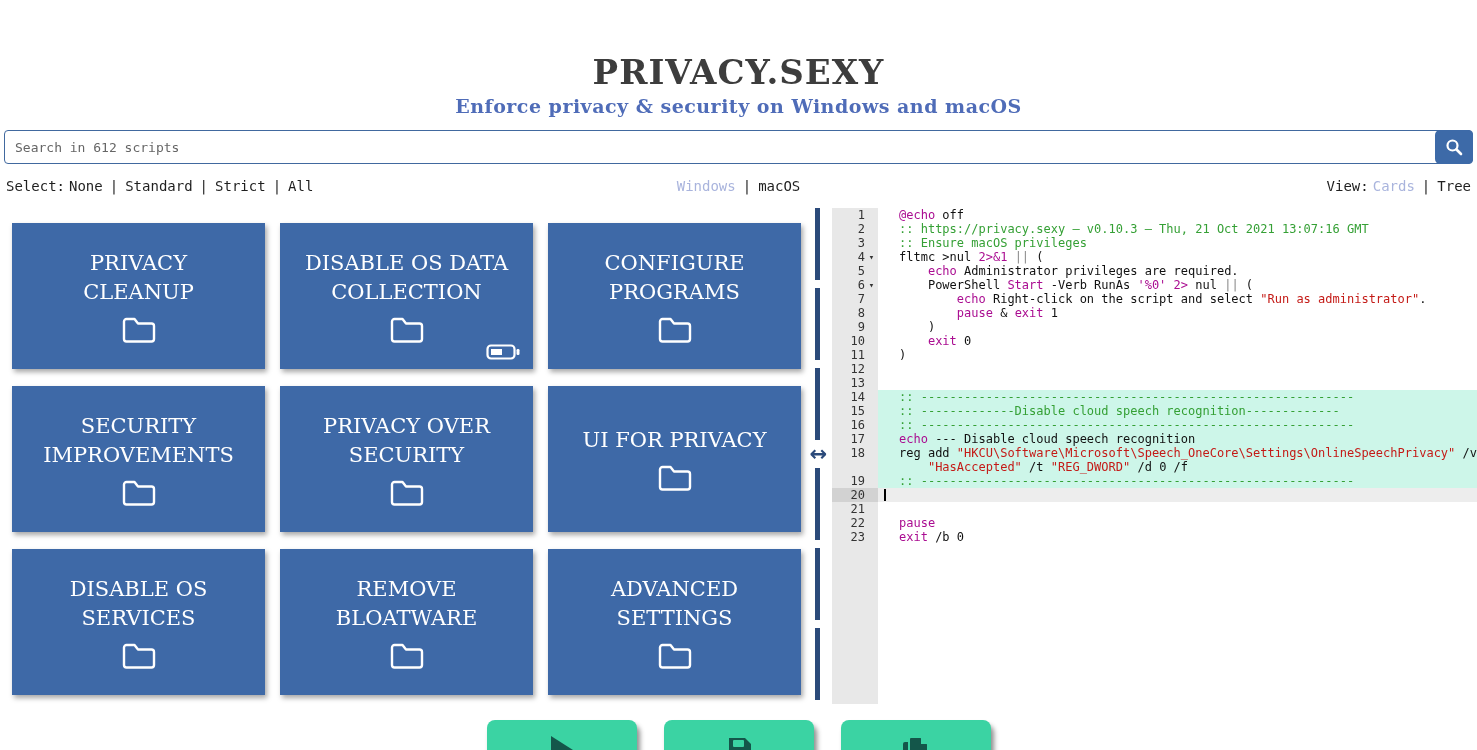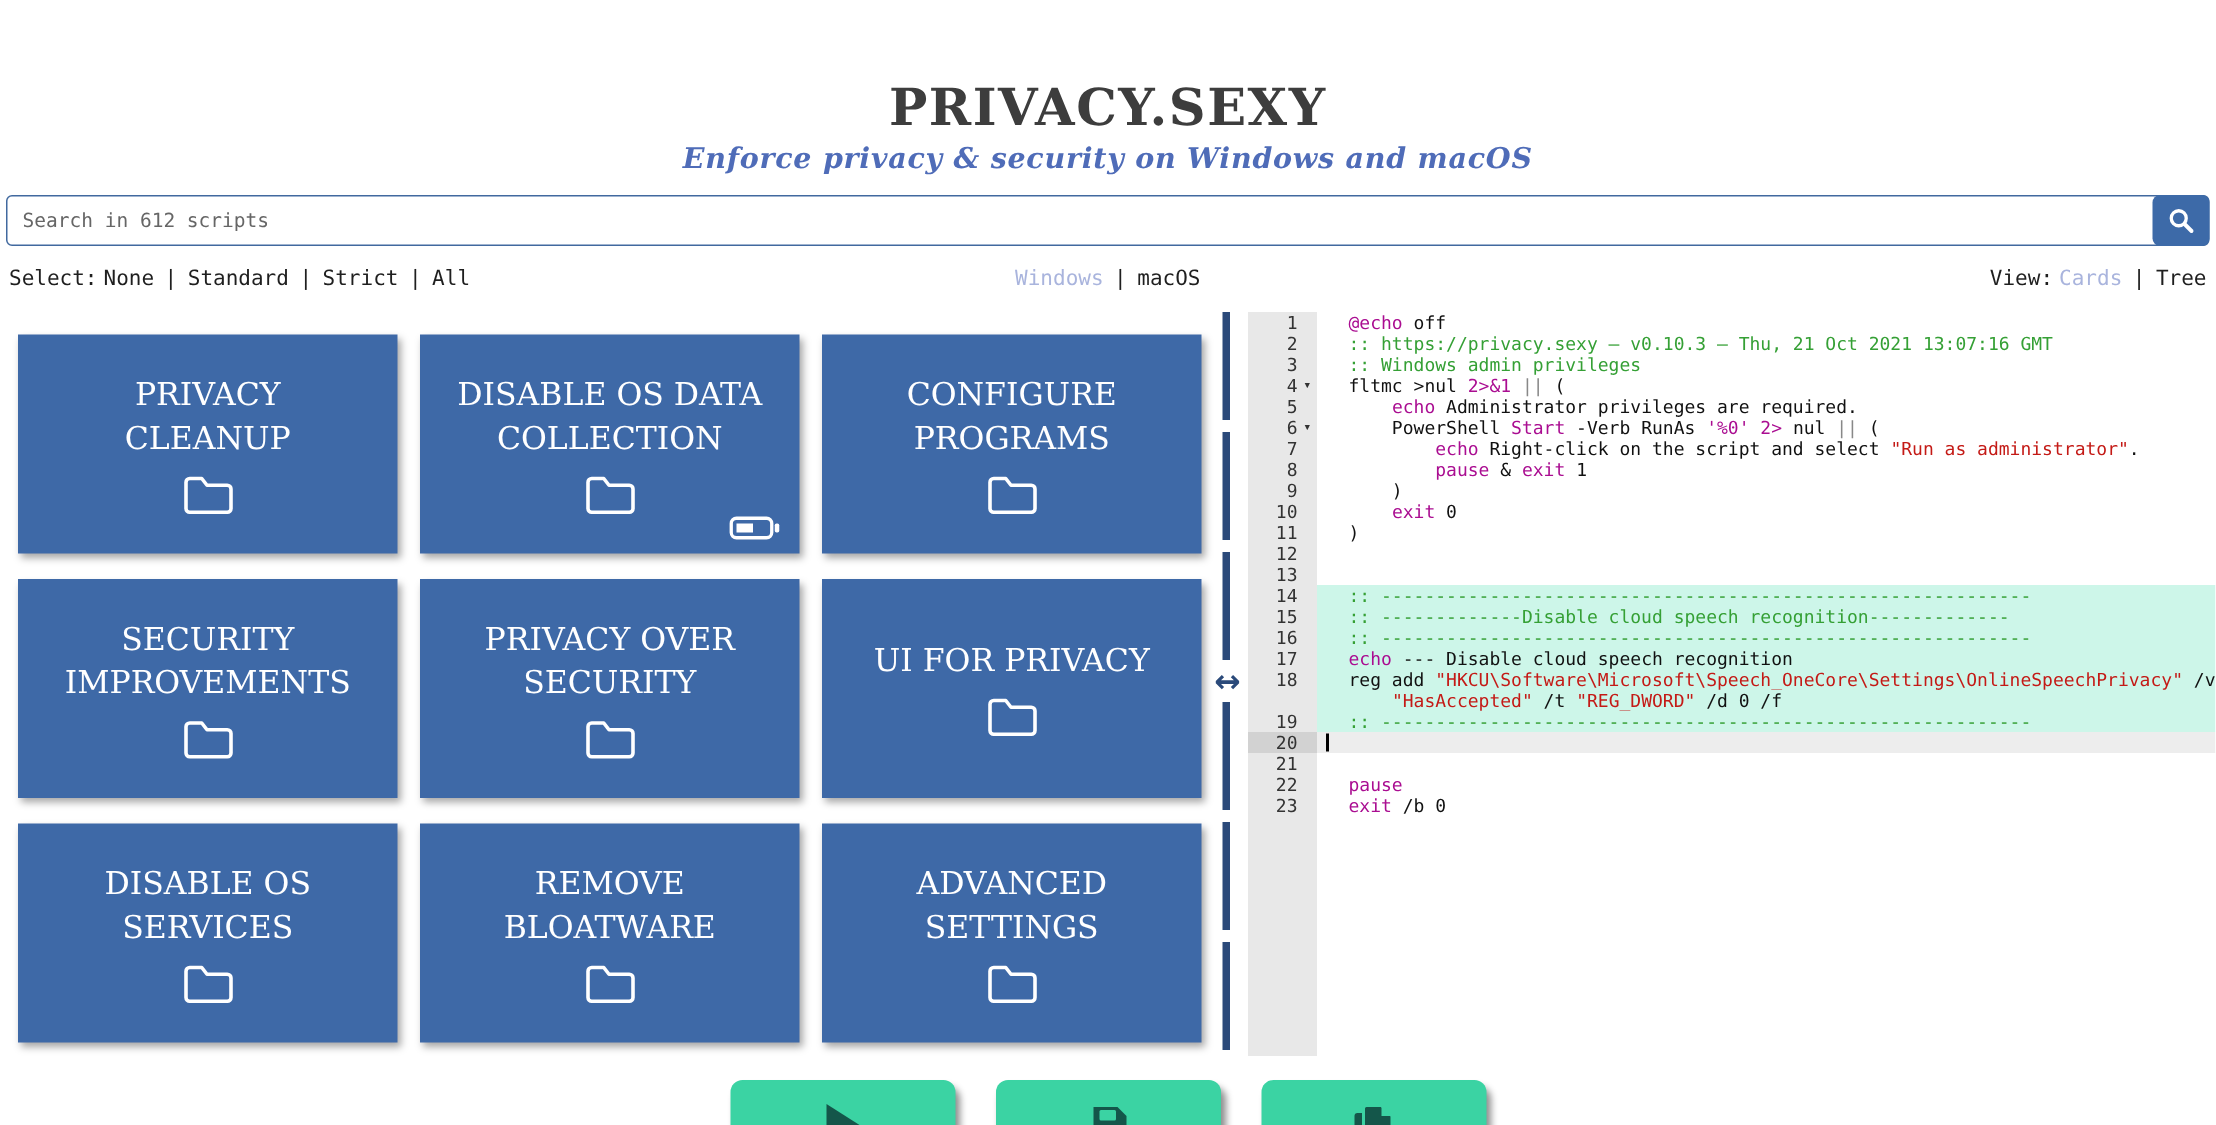--- a/index.html
+++ b/index.html
@@ -9,21 +9,21 @@
     font-family:"Liberation Sans", sans-serif;
   }
 
   
   .header { text-align:center; padding-top:4px;margin-top:48px; }
   .title {
     font-family:"DejaVu Serif", serif; font-weight:700; font-size:34px;
     color:#3d3d3d; letter-spacing:1px; line-height:40px; margin:0;
   }
   .subtitle {
-    font-family:"DejaVu Serif", serif; font-style:italic; font-weight:700;
+    font-family:"DejaVu Serif", serif; font-weight:700;
     font-size:19px; color:#4f6cb8; margin-top:2px; line-height:24px; letter-spacing:0.5px;
   }
 
   
   .search-bar { display:flex; margin:12px 4px 0 4px; height:34px; position:relative; }
   .search-input {
     flex:1; border:1px solid #41699f; border-radius:4px; padding:0 68px 0 10px;
     font-family:"DejaVu Sans Mono", monospace; font-size:13px; color:#333; outline:none;
   }
   .search-input::placeholder { color:#666; }
@@ -226,21 +226,21 @@
           <span>2</span>
           <span class="fold"></span>
         </div>
         <div class="ecode"><span class="tc">:: https://privacy.sexy — v0.10.3 — Thu, 21 Oct 2021 13:07:16 GMT</span></div>
       </div>
       <div class="erow">
         <div class="gut">
           <span>3</span>
           <span class="fold"></span>
         </div>
-        <div class="ecode"><span class="tc">:: Windows admin privileges</span></div>
+        <div class="ecode"><span class="tc">:: Ensure macOS privileges</span></div>
       </div>
       <div class="erow">
         <div class="gut">
           <span>4</span>
           <span class="fold">▾</span>
         </div>
         <div class="ecode"><span class="tt">fltmc &gt;nul </span><span class="tk">2&gt;&amp;1</span><span class="tt"> </span><span class="to">||</span><span class="tt"> (</span></div>
       </div>
       <div class="erow">
         <div class="gut">

